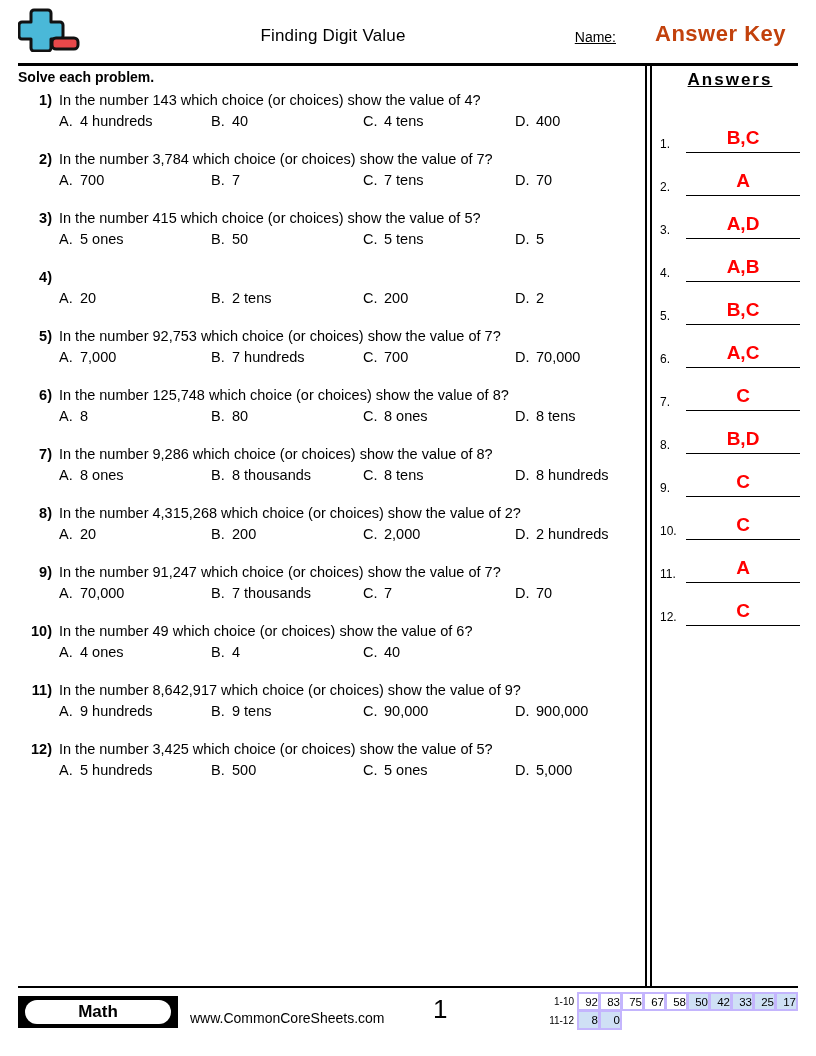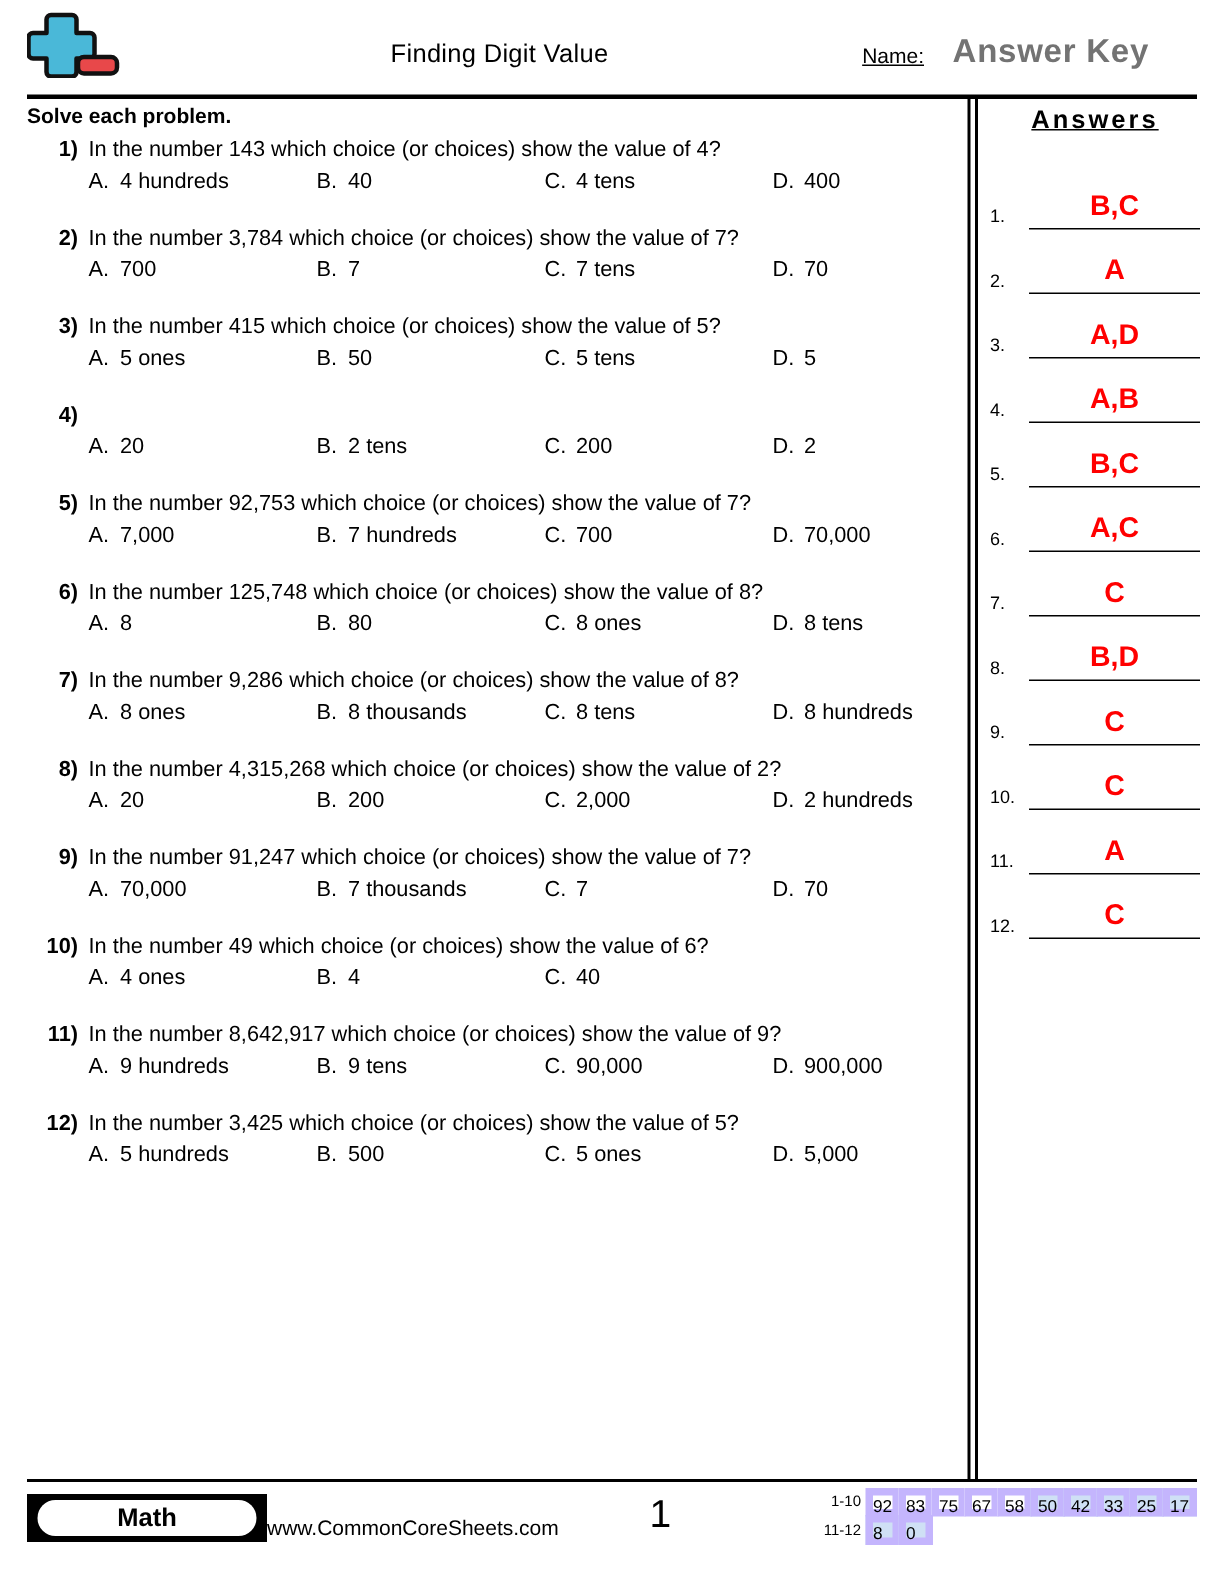--- a/index.html
+++ b/index.html
@@ -50,25 +50,25 @@
   }
   .name-label {
     position: absolute;
     right: 182px;
     top: 29px;
     font-size: 14px;
     text-decoration: underline;
   }
   .answer-key {
     position: absolute;
-    right: 32px;
+    right: 12px;
     top: 21px;
     font-size: 22px;
     font-weight: bold;
-    color: #737373;
+    color: #c2410c;
     letter-spacing: 0.5px;
   }
 
   .header-rule {
     position: absolute;
     left: 18px;
     right: 18px;
     top: 63px;
     border-top: 3px solid #000;
   }
@@ -235,21 +235,21 @@
     border-radius: 12px;
     display: flex;
     align-items: center;
     justify-content: center;
     font-weight: bold;
     font-size: 17px;
     color: #000;
   }
   .site-url {
     position: absolute;
-    left: 160px;
+    left: 172px;
     top: 18px;
     font-size: 14px;
   }
   .page-number {
     position: absolute;
     left: 415px;
     top: 2px;
     font-size: 26px;
   }
 
@@ -269,23 +269,23 @@
     min-width: 42px;
     text-align: right;
     padding-right: 4px;
     line-height: 19px;
     font-size: 10px;
   }
   .score-cells { display: flex; }
   .score-cell {
     width: 19px;
     min-width: 23px;
-    border: 5px solid #c4b5fd;
+    border: 2px solid #c4b5fd;
     margin-left: -1px;
-    text-align: left;
+    text-align: right;
     line-height: 17px;
     font-size: 11.5px;
     background: #ffffff;
     box-sizing: border-box;
   }
   .score-cell.shaded { background: #cfe0f5; }
   .score-row + .score-row .score-cell { margin-top: -1px; }
 </style>
 </head>
 <body>

